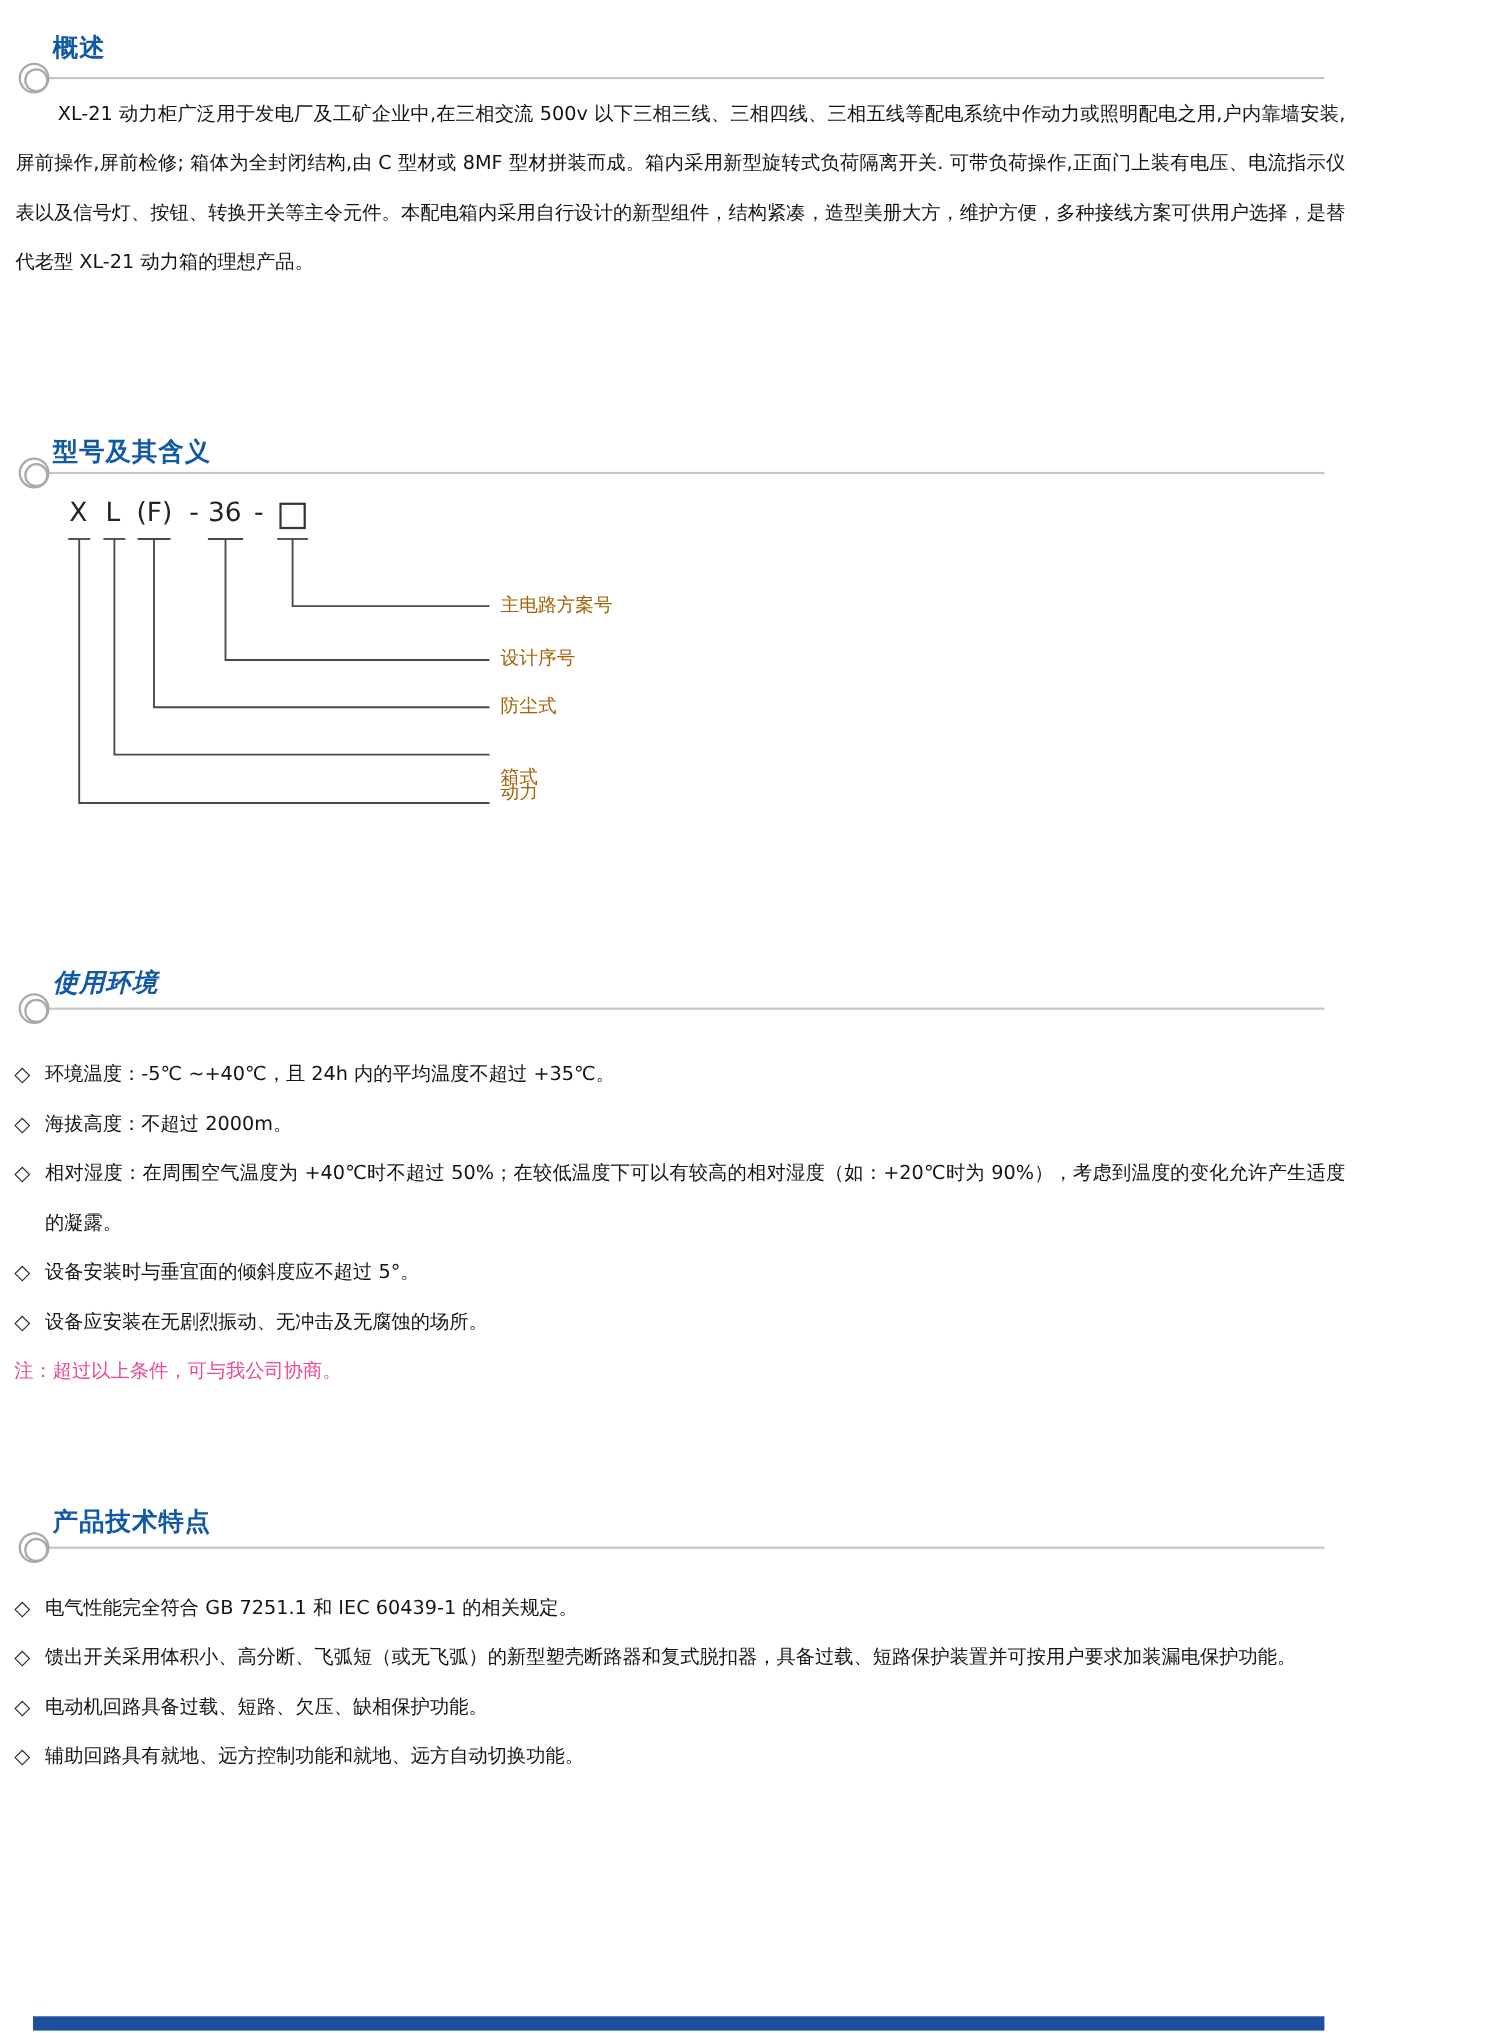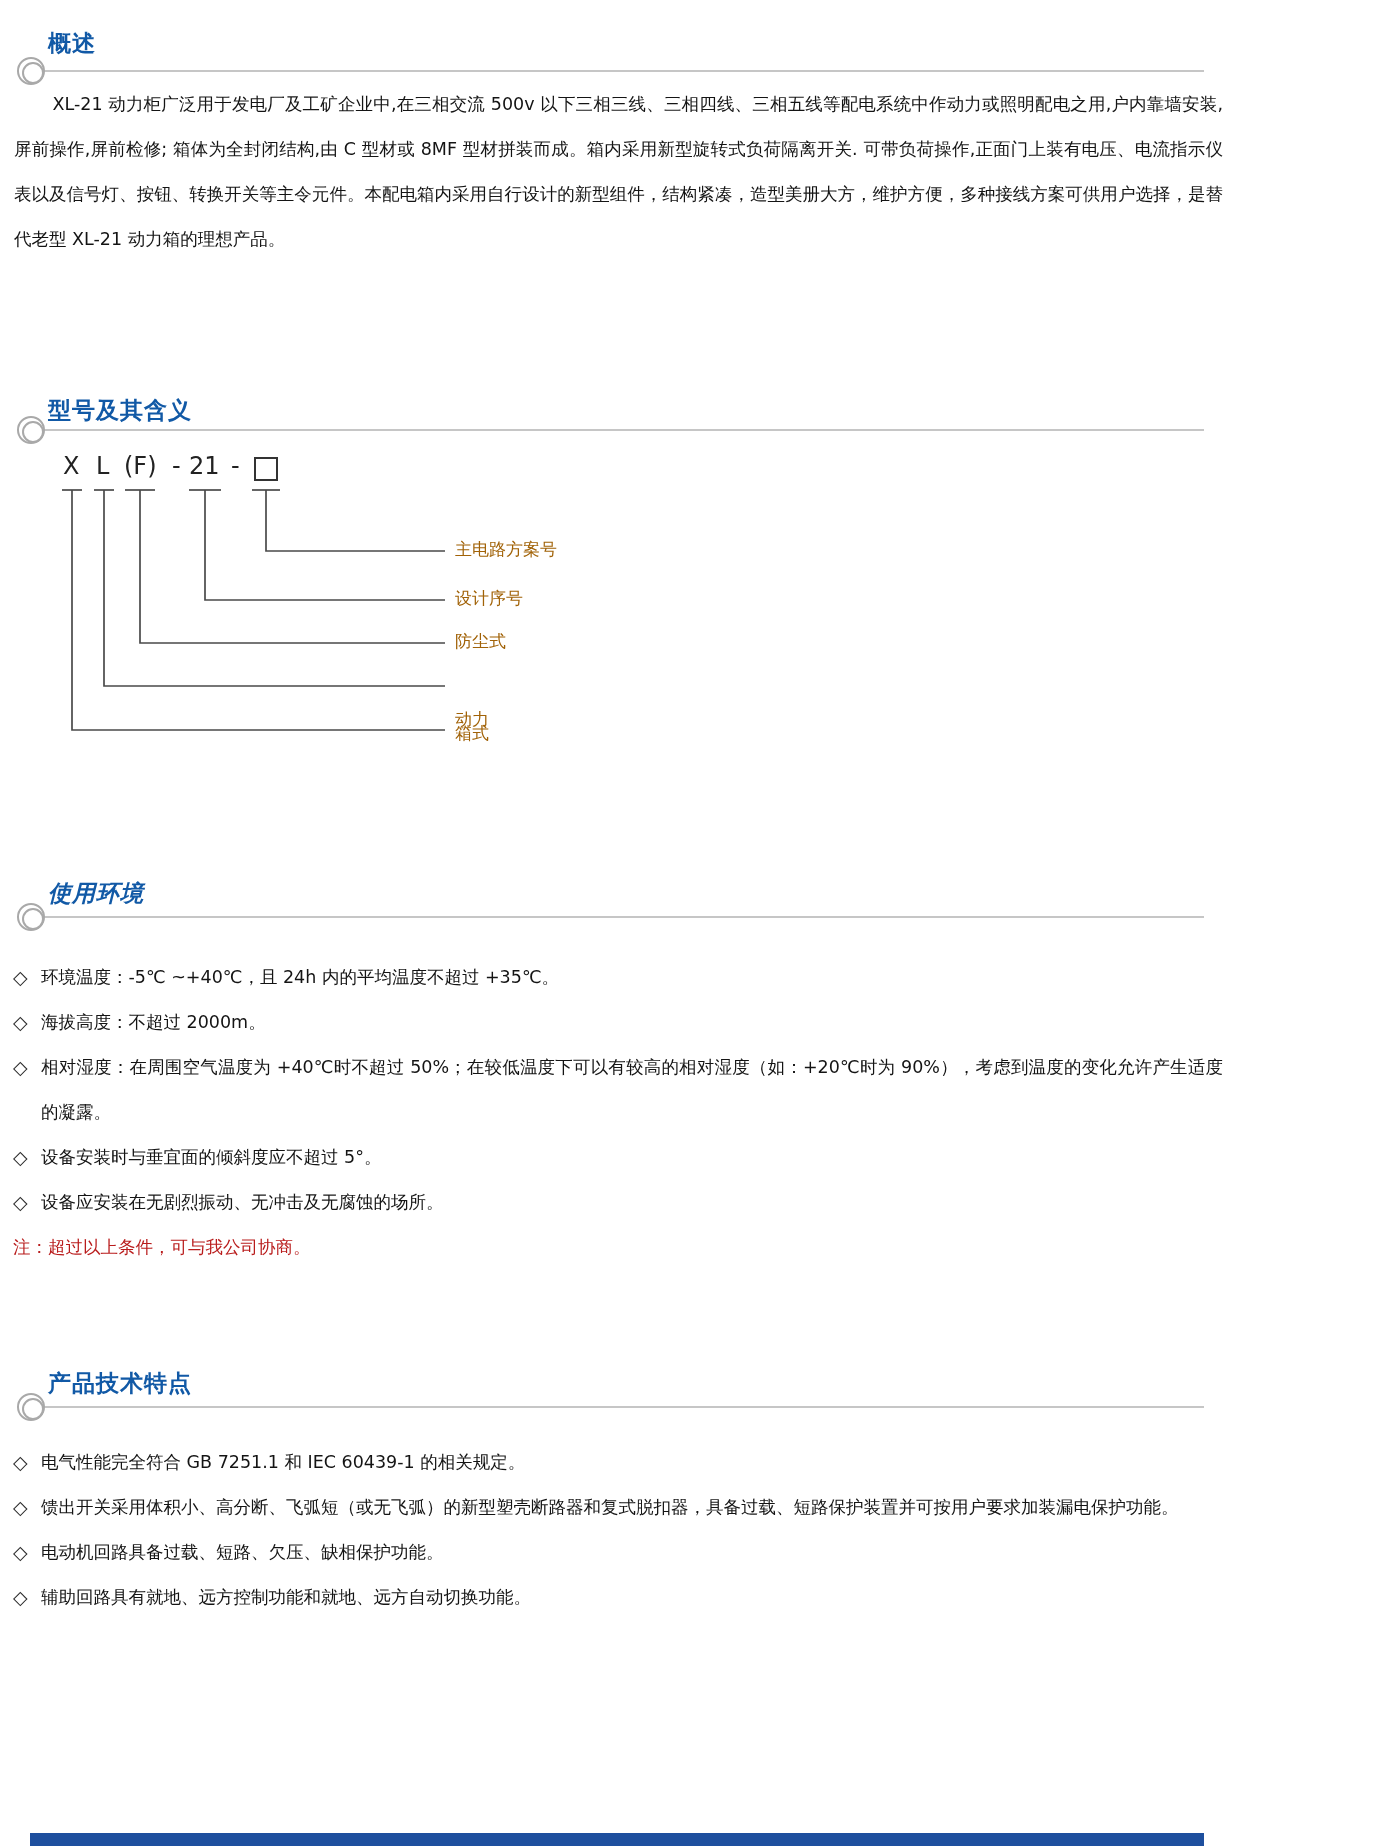--- a/index.html
+++ b/index.html
@@ -91,21 +91,21 @@
   .diamond {
     flex: 0 0 28px;
     font-size: 19px;
     line-height: 45px;
     color: #2b2b2b;
   }
   .bullet-text { flex: 1; text-align: justify; }
   .note-line {
     font-size: 17.5px;
     line-height: 45px;
-    color: #b91c1c;
+    color: #ec4899;
   }
   
   .footer-bar {
     position: absolute;
     left: 30px;
     right: 32px;
     top: 1833px;
     height: 13px;
     background: #1e4f9e;
   }
@@ -123,21 +123,21 @@
 
   <div class="sec-title" style="top:395px;">型号及其含义</div>
   <div class="sec-line" style="top:429px;"></div>
   <div class="ring" style="top:416px;"></div>
 
   <div>
     <span class="model-part" style="left:63px;  top:452px;">X</span>
     <span class="model-part" style="left:96px;  top:452px;">L</span>
     <span class="model-part" style="left:124px; top:452px;">(F)</span>
     <span class="model-part" style="left:172px; top:452px;">-</span>
-    <span class="model-part" style="left:189px; top:452px;">21</span>
+    <span class="model-part" style="left:189px; top:452px;">36</span>
     <span class="model-part" style="left:231px; top:452px;">-</span>
     <span class="scheme-box" style="left:254px; top:457px;"></span>
   </div>
 
   <svg class="diagram-svg" width="700" height="310" viewBox="0 0 700 310">
     <g stroke="#4a4a4a" stroke-width="1.7" fill="none">
 
       <line x1="62" y1="50" x2="82" y2="50"></line>
       <line x1="94" y1="50" x2="114" y2="50"></line>
       <line x1="125" y1="50" x2="155" y2="50"></line>
@@ -153,21 +153,21 @@
       <polyline points="104,50 104,246 445,246"></polyline>
 
       <polyline points="72,50 72,290 445,290"></polyline>
     </g>
   </svg>
 
   <div class="diagram-label" style="top:538px;">主电路方案号</div>
   <div class="diagram-label" style="top:587px;">设计序号</div>
   <div class="diagram-label" style="top:630px;">防尘式</div>
   <div class="diagram-label" style="top:708px;">动力</div>
-  <div class="diagram-label" style="top:722px;text-align:center;">箱式</div>
+  <div class="diagram-label" style="top:695px;text-align:center;">箱式</div>
 
   <div class="sec-title" style="top:878px;font-style:italic;">使用环境</div>
   <div class="sec-line" style="top:916px;"></div>
   <div class="ring" style="top:903px;"></div>
 
   <div class="bullet-list" style="top:955px;">
     <div class="bullet-item">
       <span class="diamond">◇</span>
       <span class="bullet-text">环境温度：-5℃ ~+40℃，且 24h 内的平均温度不超过 +35℃。</span>
     </div>

